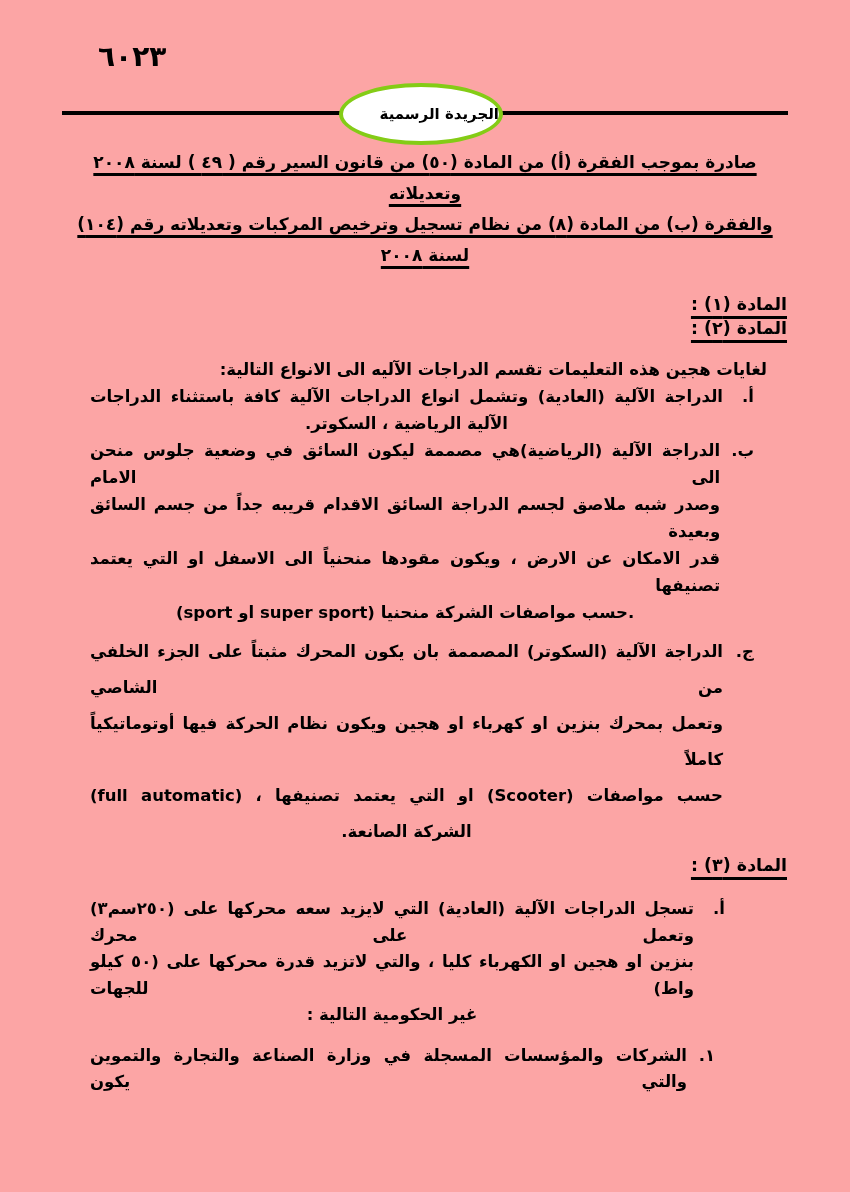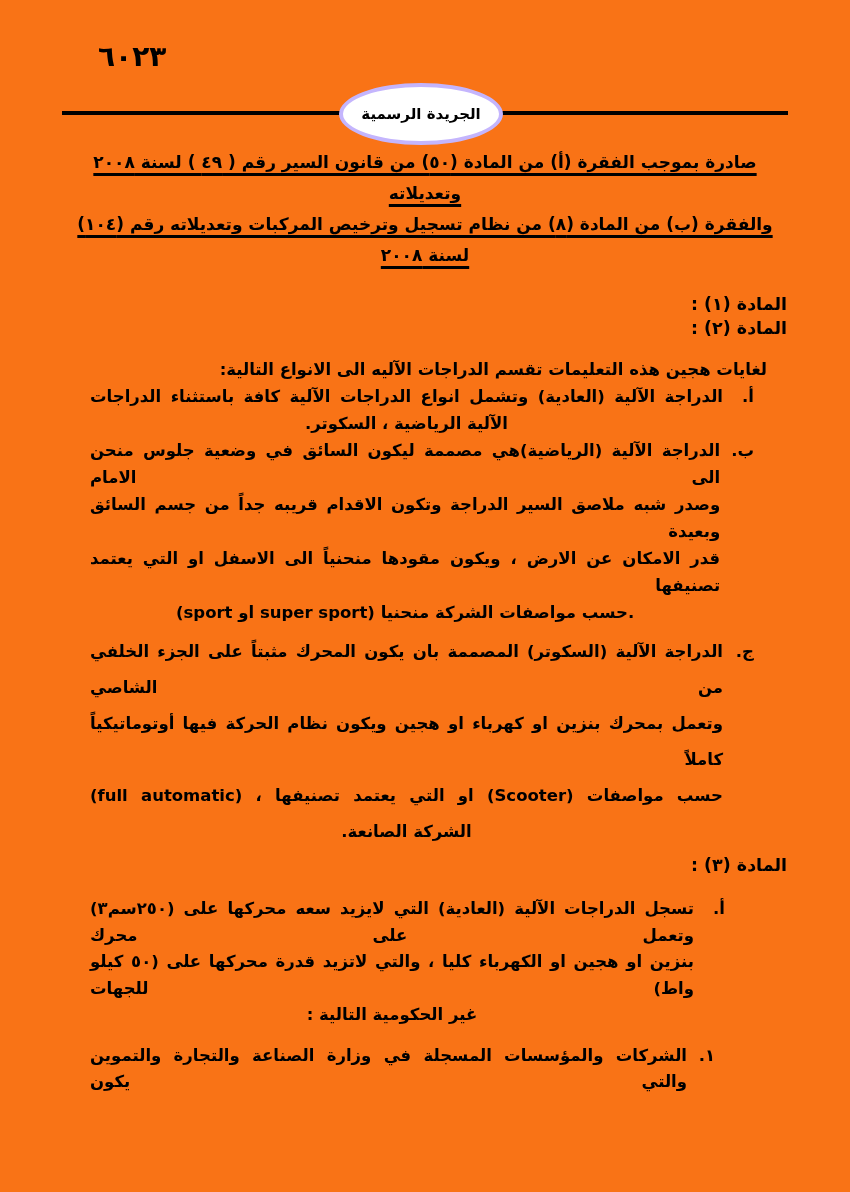--- a/index.html
+++ b/index.html
@@ -1,35 +1,35 @@
 <!DOCTYPE html>
 <html lang="ar" dir="rtl"><head>
 <meta charset="utf-8">
 <style>
   html,body{margin:0;padding:0;}
   body{width:850px;height:1192px;background:#f4f4f2;}
-  .page{position:relative;width:850px;height:1192px;background:#f97316;
+  .page{position:relative;width:850px;height:1192px;background:#fca5a5;
         font-family:"DejaVu Sans",sans-serif;font-weight:700;color:#000;overflow:hidden;}
 
   
   .page-number{position:absolute;top:40px;left:98px;font-size:28px;letter-spacing:13px;direction:ltr;}
   .header-rule{position:absolute;top:111px;left:62px;width:726px;height:4px;background:#000;}
   .badge{position:absolute;top:83px;left:339px;width:156px;height:54px;background:#fff;
-         border:4px solid #c4b5fd;border-radius:50%;display:flex;align-items:center;justify-content:center;
+         border:4px solid #84cc16;border-radius:50%;display:flex;align-items:center;
          font-size:15px;z-index:2;}
 
   
   .content{position:absolute;top:147px;left:63px;width:724px;direction:rtl;font-size:16.5px;}
 
   .title-block{text-align:center;}
   .title-line{font-size:17px;line-height:31px;text-decoration:underline;
               text-decoration-thickness:2.5px;text-underline-offset:5px;}
 
   .article-heading{font-size:17.5px;line-height:24px;text-align:right;}
-  .article-heading span{text-decoration-thickness:2.5px;text-underline-offset:6px;}
+  .article-heading span{text-decoration:underline;text-decoration-thickness:2.5px;text-underline-offset:6px;}
 
   .line{display:block;}
   .jl{text-align:justify;text-align-last:justify;}
   .rl{text-align:right;}
   .cl{text-align:center;}
   .plain{unicode-bidi:plaintext;}
 
   #a1h{margin-top:21px;}
   #a1b{margin:21px 20px 0 27px;line-height:27.5px;}
   #a2h{}
@@ -79,21 +79,21 @@
       <div class="itext">
         <span class="line jl">الدراجة الآلية (العادية) وتشمل انواع الدراجات الآلية كافة باستثناء الدراجات</span>
         <span class="line cl">الآلية الرياضية ، السكوتر.</span>
       </div>
     </div>
 
     <div class="item a2item">
       <span class="marker">ب.</span>
       <div class="itext">
         <span class="line jl">الدراجة الآلية (الرياضية)هي مصممة ليكون السائق في وضعية جلوس منحن الى الامام</span>
-        <span class="line jl">وصدر شبه ملاصق السير الدراجة وتكون الاقدام قريبه جداً من جسم السائق وبعيدة</span>
+        <span class="line jl">وصدر شبه ملاصق لجسم الدراجة السائق الاقدام قريبه جداً من جسم السائق وبعيدة</span>
         <span class="line jl">قدر الامكان عن الارض ، ويكون مقودها منحنياً الى الاسفل او التي يعتمد تصنيفها</span>
         <span class="line cl plain">(sport او super sport) حسب مواصفات الشركة منحنيا.</span>
       </div>
     </div>
 
     <div id="itemJ" class="item a2item">
       <span class="marker">ج.</span>
       <div class="itext">
         <span class="line jl">الدراجة الآلية (السكوتر) المصممة بان يكون المحرك مثبتاً على الجزء الخلفي من الشاصي</span>
         <span class="line jl">وتعمل بمحرك بنزين او كهرباء او هجين ويكون نظام الحركة فيها أوتوماتيكياً كاملاً</span>

